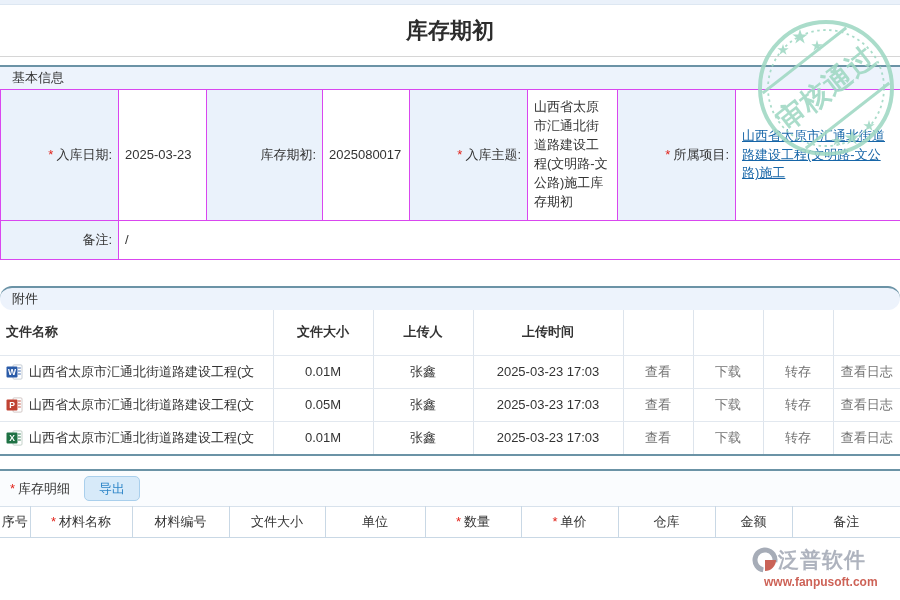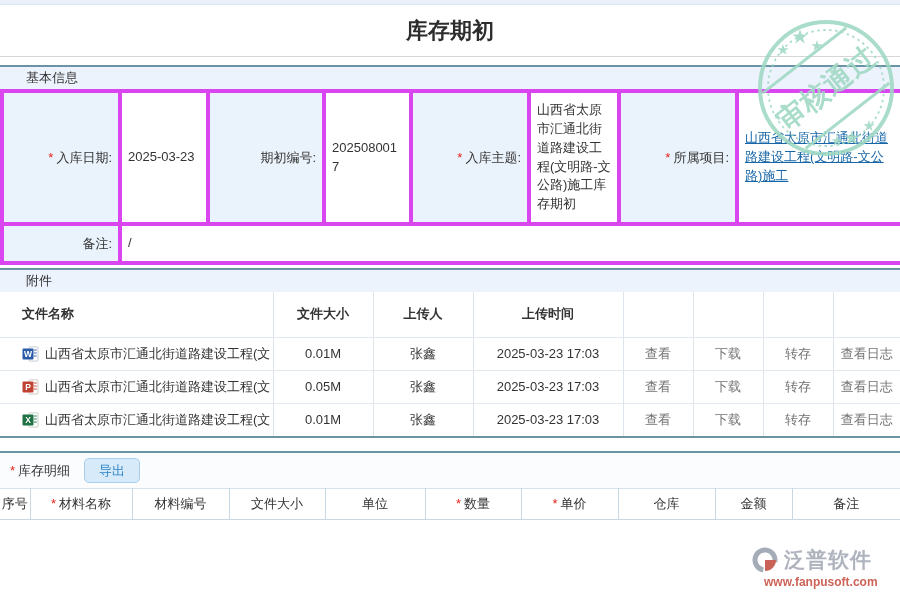--- a/index.html
+++ b/index.html
@@ -13,48 +13,48 @@
     font-size: 13px;
   }
   .top-strip { height: 5px; background: #EAF1FA; border-bottom: 1px solid #DDE7F2; }
   .page-title {
     height: 52px; display: flex; align-items: center; justify-content: center;
     font-size: 22px; font-weight: bold; color: #2c2c2c;
     border-bottom: 1px solid #D6D6D6;
   }
   .section-bar {
     background: #EDF3FC; border-top: 2px solid #6B93A6;
-    height: 24px; line-height: 22px; padding-left: 26px;
+    height: 24px; line-height: 22px; padding-left: 12px;
     font-size: 13px; color: #333;
   }
   .mt8 { margin-top: 8px; }
-  .mt14 { margin-top: 3px; }
+  .mt14 { margin-top: 26px; border-radius: 12px; }
   .mt13 { margin-top: 13px; }
 
   table { width: 900px; border-collapse: collapse; table-layout: fixed; font-size: 13px; }
 
   
-  .basic-table td { border: 4px solid #d946ef; padding: 8px 6px; vertical-align: middle; }
+  .basic-table td { border: 1px solid #d946ef; padding: 8px 6px; vertical-align: middle; }
   .basic-table .lbl { background: #EAF2FB; text-align: right; }
   .basic-table .val { background: #fff; text-align: left; word-break: break-all; line-height: 1.45; }
   .r1 { height: 131px; }
   .r2 { height: 36px; }
   .r3 { height: 39px; margin-top: 8px; }
   .req { color: #E2231A; margin-right: 3px; font-weight: normal; }
   a.plink { color: #1766A8; text-decoration: underline; cursor: pointer; }
 
   
   .attach-wrap { border-bottom: 2px solid #6B93A6; }
   .attach-table td { border-right: 1px solid #DDE4EC; border-bottom: 1px solid #E2E8EF; }
   .attach-table td:last-child { border-right: none; }
   .attach-table .hrow td { height: 45px; font-weight: bold; background: #fff; }
   .attach-table .drow td { height: 33px; background: #fff; }
   .attach-table .drow:last-child td { border-bottom: none; }
   .c { text-align: center; }
-  .file-cell { padding-left: 22px; }
+  .file-cell { padding-left: 6px; }
   .file-inner { display: flex; align-items: center; gap: 6px; overflow: hidden; white-space: nowrap; }
   .file-icon { flex: 0 0 auto; }
   a.alink { color: #737373; cursor: pointer; }
 
   
   .detail-bar {
     border-top: 2px solid #6B93A6; background: #FAFCFE;
     height: 37px; display: flex; align-items: center; padding-left: 10px;
   }
   .export-btn {
@@ -68,21 +68,21 @@
     border-right: 1px solid #C9D8E5; background: #fff;
   }
   .detail-table td:last-child { border-right: none; }
 
   
   .stamp { position: absolute; left: 754px; top: 16px; z-index: 20; opacity: .88; pointer-events: none; }
   .stamp text { font-family: "Liberation Sans", "DejaVu Sans", sans-serif; }
 
   
   .watermark { position: absolute; left: 752px; top: 546px; z-index: 15; pointer-events: none; opacity: .8; width: 148px; }
-  .wm-row1 { display: flex; align-items: center; gap: 6px; }
+  .wm-row1 { display: flex; align-items: center; gap: 0; }
   .wm-brand { font-size: 21px; font-weight: bold; color: #9BA1AE; letter-spacing: 1px; }
   .wm-url { font-size: 12px; font-weight: bold; color: #C13B2D; margin-top: 1px; padding-left: 12px; }
 </style>
 </head>
 <body>
 
 <div class="top-strip"></div>
 
 <div class="page-title">库存期初</div>
 
@@ -96,21 +96,21 @@
       <col style="width:87px">
     <col style="width:118px">
       <col style="width:90px">
       <col style="width:118px">
       <col style="width:165px">
   </colgroup>
   <tbody>
       <tr class="r1">
     <td class="lbl"><span class="req">*</span><span>入库日期:</span></td>
     <td class="val">2025-03-23</td>
-    <td class="lbl">期初编号:</td>
+    <td class="lbl">库存期初:</td>
     <td class="val">2025080017</td>
     <td class="lbl"><span class="req">*</span><span>入库主题:</span></td>
     <td class="val">山西省太原市汇通北街道路建设工程(文明路-文公路)施工库存期初</td>
     <td class="lbl"><span class="req">*</span><span>所属项目:</span></td>
     <td class="val"><a class="plink">山西省太原市汇通北街道路建设工程(文明路-文公路)施工</a></td>
   </tr>
   <tr class="r3">
     <td class="lbl">备注:</td>
     <td class="val" colspan="7">/</td>
   </tr>

